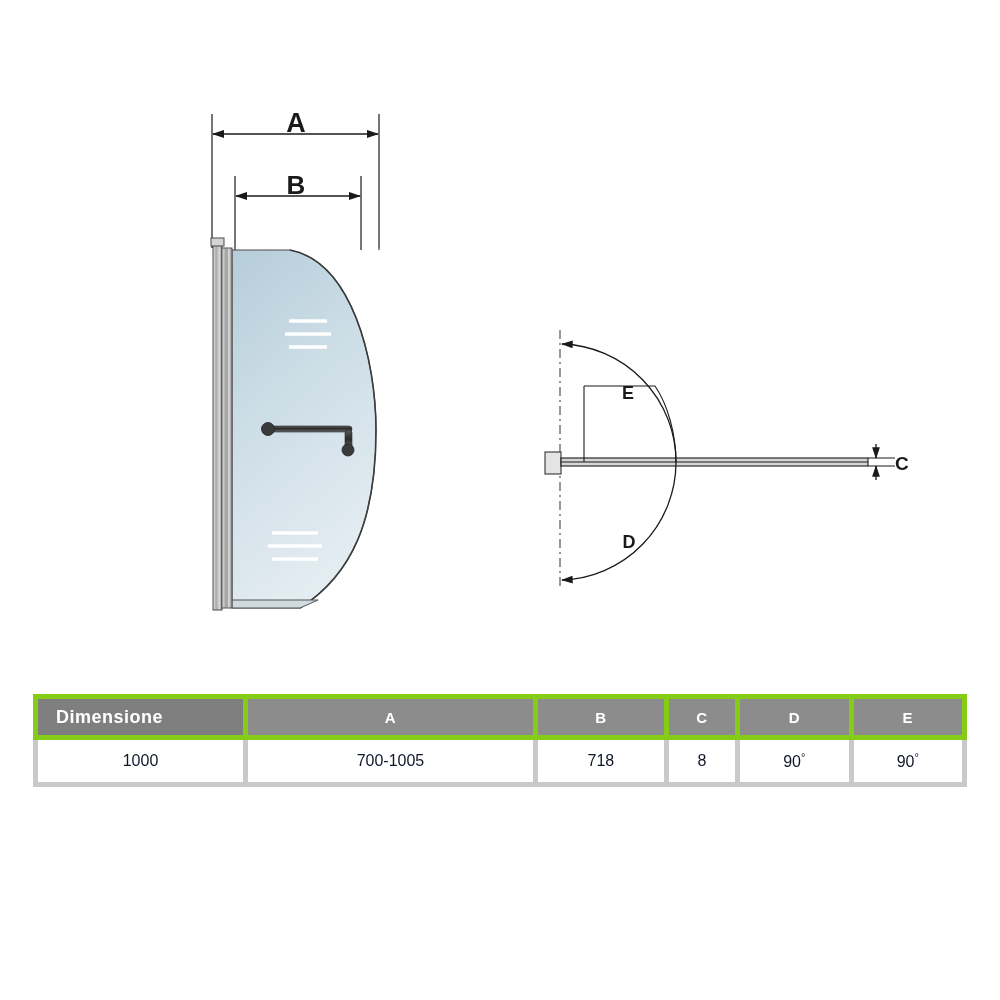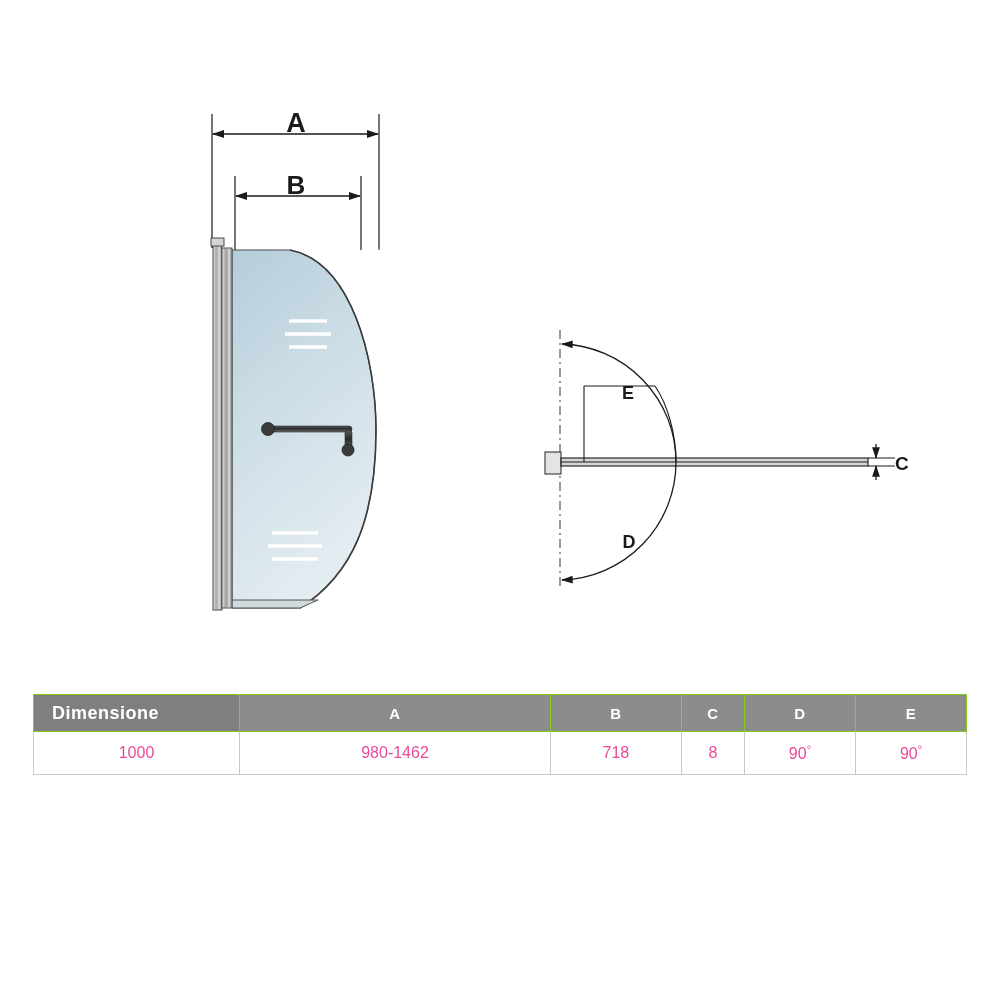--- a/index.html
+++ b/index.html
@@ -32,21 +32,21 @@
   
   .spec-table {
     position: absolute;
     left: 33px;
     top: 694px;
     width: 934px;
     border-collapse: collapse;
     font-size: 15px;
   }
   .spec-table th, .spec-table td {
-    border: 1px solid #84cc16;
+    border: 5px solid #84cc16;
     text-align: center;
     vertical-align: middle;
   }
   .spec-table thead th {
     height: 34px;
     color: #ffffff;
     font-weight: bold;
     letter-spacing: 0.5px;
   }
   .spec-table thead th.head-label {
@@ -56,21 +56,21 @@
     font-size: 18px;
     width: 186px;
   }
   .spec-table thead th.head-col {
     background: #8c8c8c;
     font-size: 15px;
   }
   .spec-table tbody td {
     height: 40px;
     background: #ffffff;
-    color: #ec4899;
+    color: #0f172a;
     font-size: 16px;
     border-color: #c9c9c9;
   }
   .spec-table tbody td.row-label {
     text-align: center;
   }
   .deg {
     font-size: 16px;
   }
   .deg sup {
@@ -190,21 +190,21 @@
         <th class="head-col">A</th>
         <th class="head-col">B</th>
         <th class="head-col">C</th>
         <th class="head-col">D</th>
         <th class="head-col">E</th>
       </tr>
     </thead>
     <tbody>
       <tr>
         <td class="row-label">1000</td>
-        <td>980-1462</td>
+        <td>700-1005</td>
         <td>718</td>
         <td>8</td>
         <td>
           <span class="deg"><span>90</span><sup>°</sup></span>
         </td>
         <td>
           <span class="deg"><span>90</span><sup>°</sup></span>
         </td>
       </tr>
     </tbody>

